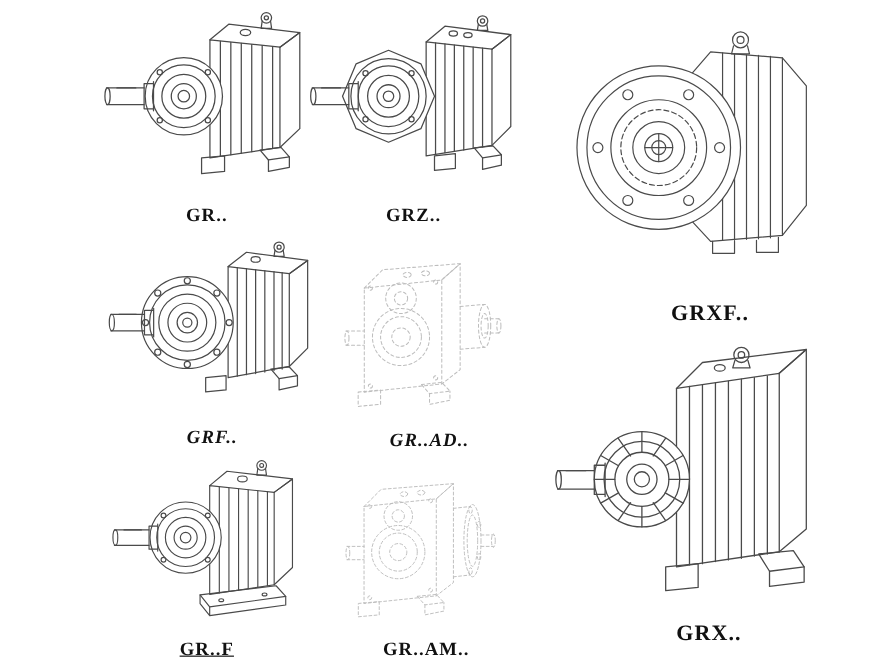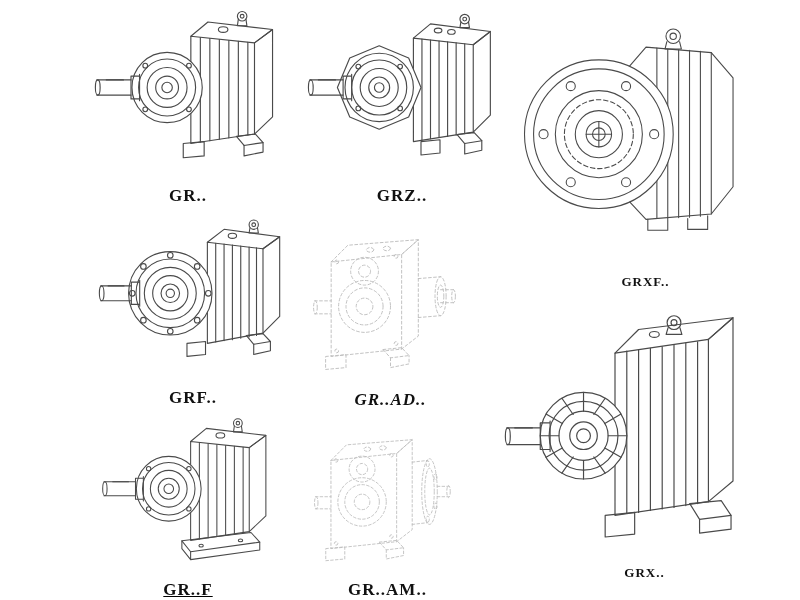--- a/index.html
+++ b/index.html
@@ -12,21 +12,21 @@
   .cell svg{display:block;}
   .drawing{color:var(--line,#4a4a4a);}
   .drawing.faded{color:var(--line_faded,#bdbdbd);}
   .drawing g{fill:none;stroke:currentColor;stroke-width:1.2;stroke-linejoin:round;stroke-linecap:round;}
   .drawing.faded g{stroke-width:1;stroke-dasharray:3 2.5;}
   .label{
     margin-top:2px;text-align:center;font-weight:bold;font-size:17px;
     letter-spacing:1px;color:var(--label,#111111);
     font-family:"Liberation Serif", serif;white-space:nowrap;
   }
-  .label-lg{font-size:13px;}
+  .label-lg{font-size:20px;}
 </style>
 </head>
 <body>
 
 <div class="canvas">
 
   <figure class="cell" style="left:88px;top:2px;width:200px;height:205px;">
     <svg class="drawing" width="190" viewBox="0 0 200 192">
       <g>
         <path d="M103 36 L170 43 L170 139 L103 149 Z"></path>
@@ -51,21 +51,21 @@
           <circle cx="101" cy="113" r="2.5"></circle>
         <path d="M4 82 H40 M4 98 H40"></path>
         <ellipse cx="5" cy="90" rx="2.5" ry="8"></ellipse>
         <path d="M14 82 H32"></path>
         <path d="M40 78 V102 M40 78 H49 M40 102 H49 M49 76 V104"></path>
       </g>
     </svg>
     <figcaption class="label">GR..</figcaption>
   </figure>
 
-  <figure class="cell" style="left:302px;top:2px;width:200px;height:205px;">
+  <figure class="cell" style="left:276px;top:2px;width:200px;height:205px;">
     <svg class="drawing" width="190" viewBox="0 0 200 192">
       <g>
         <path d="M112 38 L175 45 L175 137 L112 147 Z"></path>
         <path d="M112 38 L130 23 L193 31 L175 45"></path>
         <path d="M175 45 L193 31 L193 119 L175 137"></path>
         <path d="M121 39 V145.5 M130 40 V144 M139 41 V142.5 M148 42 V141.5 M157 43 V140 M166 44 V138.5"></path>
         <ellipse cx="138" cy="30" rx="4" ry="2.5"></ellipse>
           <ellipse cx="152" cy="31.5" rx="4" ry="2.5"></ellipse>
         <circle cx="166" cy="18" r="5"></circle>
           <circle cx="166" cy="18" r="2"></circle>
@@ -114,21 +114,21 @@
         <circle cx="98" cy="148" r="38" stroke-dasharray="5 3"></circle>
         <circle cx="98" cy="148" r="26"></circle>
         <circle cx="98" cy="148" r="14"></circle>
         <circle cx="98" cy="148" r="7"></circle>
         <path d="M98 134 V162 M84 148 H112"></path>
       </g>
     </svg>
     <figcaption class="label label-lg">GRXF..</figcaption>
   </figure>
 
-  <figure class="cell" style="left:88px;top:208px;width:210px;height:200px;">
+  <figure class="cell" style="left:88px;top:208px;width:210px;height:200px;font-style:italic;">
     <svg class="drawing" width="198" viewBox="0 0 205 192">
       <g>
         <path d="M118 37 L178 44 L178 135 L118 146 Z"></path>
         <path d="M118 37 L136 23 L196 31 L178 44"></path>
         <path d="M178 44 L196 31 L196 117 L178 135"></path>
         <path d="M127 38 V144.5 M136 39 V143 M145 40 V142 M154 41 V140.5 M163 42 V139 M171 43 V137.5"></path>
         <ellipse cx="145" cy="30" rx="4.5" ry="2.8"></ellipse>
         <circle cx="168" cy="18" r="5"></circle>
           <circle cx="168" cy="18" r="2"></circle>
         <path d="M164 21 L163 27 L173 27 L172 21"></path>

